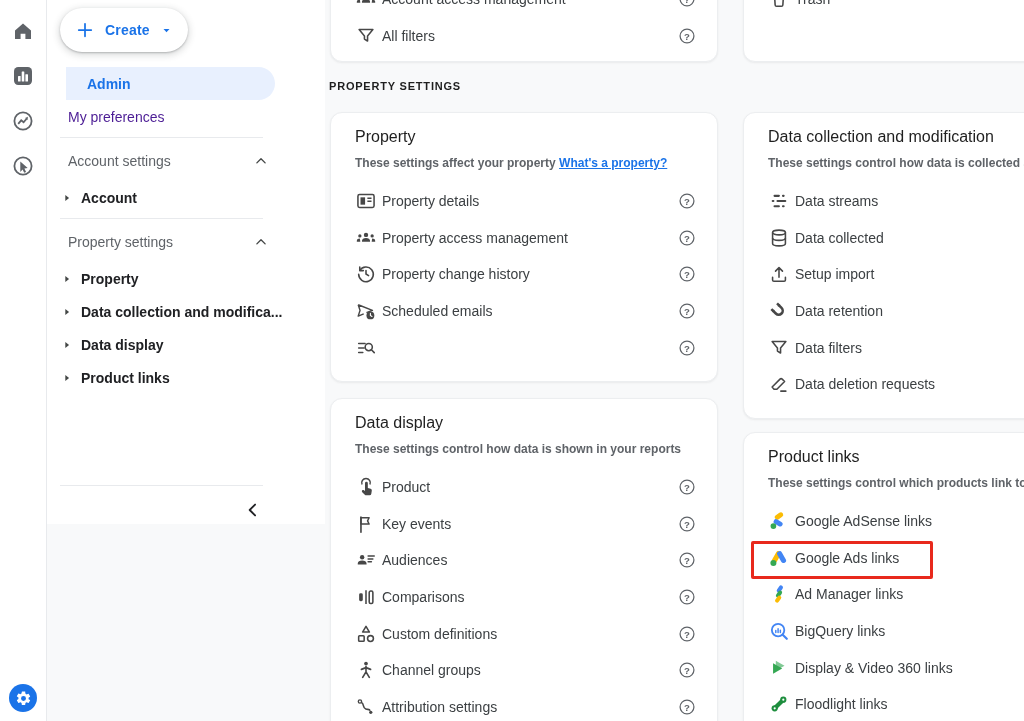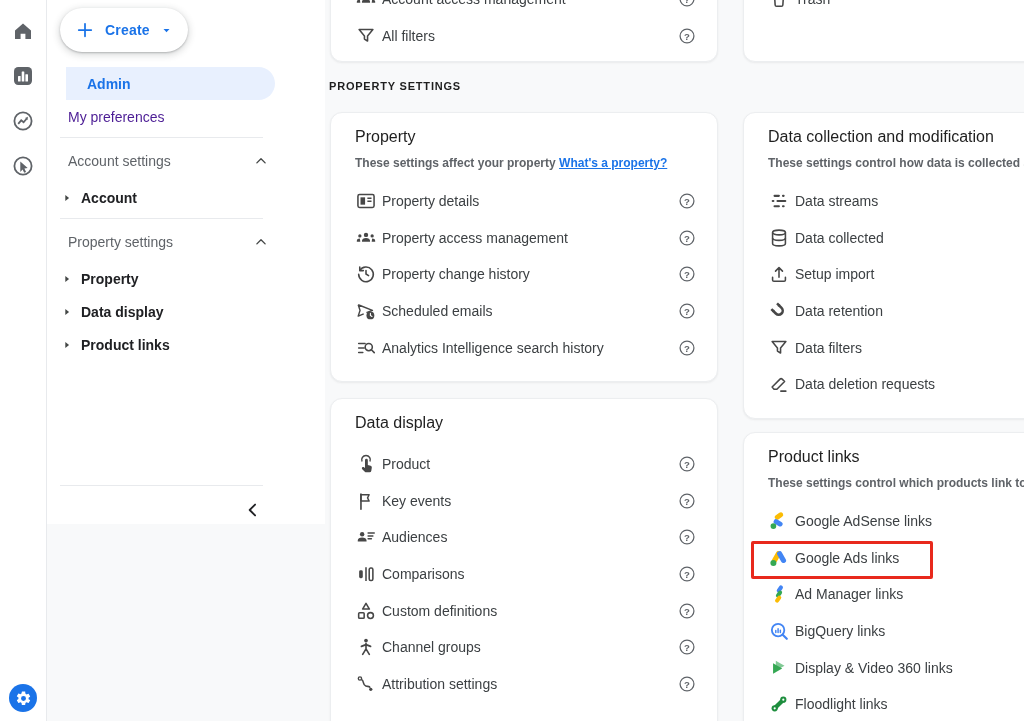--- a/index.html
+++ b/index.html
@@ -193,33 +193,33 @@
         </span>
       </div>
       <div class="row">
         <span class="ricon">
           <svg viewBox="0 0 24 24">
             <path d="M4 7h7M4 12h6M4 17h4.5" stroke="#474747" stroke-width="1.7" stroke-linecap="round"></path>
             <circle cx="15" cy="11" r="3.9" fill="none" stroke="#474747" stroke-width="1.7"></circle>
             <path d="M17.9 13.9L21 17" stroke="#474747" stroke-width="1.7" stroke-linecap="round"></path>
           </svg>
         </span>
-        <span class="rlabel">Analytics Intelligence search history</span>
         <span class="help">
           <svg viewBox="0 0 24 24">
             <circle cx="12" cy="12" r="8.3" fill="none" stroke="#5f6368" stroke-width="1.5"></circle>
             <text x="12" y="16.2" text-anchor="middle" font-size="11.5" font-weight="bold" fill="#5f6368" font-family="Liberation Sans,sans-serif">?</text>
           </svg>
         </span>
       </div>
     </div>
 </div>
 
 <div class="card card-data-display">
   <div class="card-title">Data display</div>
+  <div class="card-sub">These settings control how data is shown in your reports</div>
   <div class="rows">
       <div class="row">
         <span class="ricon">
           <svg viewBox="0 0 24 24">
             <path d="M7.7 9.3a4.7 4.7 0 1 1 8.6 0" fill="none" stroke="#474747" stroke-width="1.6"></path>
             <path fill="#474747" d="M10.9 7.9a1.55 1.55 0 0 1 3.1 0v5.2l3 .9c.9.3 1.5 1.2 1.3 2.2l-.5 3.1a2 2 0 0 1-2 1.7h-3.6c-.6 0-1.1-.2-1.5-.6l-2.8-2.7c-.7-.7-.5-1.9.4-2.3.5-.3 1.1-.2 1.5.1l1.1.8z"></path>
           </svg>
         </span>
         <span class="rlabel">Product</span>
         <span class="help">
@@ -516,20 +516,28 @@
           </svg>
         </span>
       <span>Property</span>
     </div>
     <div class="sec-item">
       <span class="tri">
           <svg viewBox="0 0 24 24">
             <path d="M8 5l9 7-9 7z" fill="#444746"></path>
           </svg>
         </span>
+      <span>Data collection and modifica...</span>
+    </div>
+    <div class="sec-item">
+      <span class="tri">
+          <svg viewBox="0 0 24 24">
+            <path d="M8 5l9 7-9 7z" fill="#444746"></path>
+          </svg>
+        </span>
       <span>Data display</span>
     </div>
     <div class="sec-item">
       <span class="tri">
           <svg viewBox="0 0 24 24">
             <path d="M8 5l9 7-9 7z" fill="#444746"></path>
           </svg>
         </span>
       <span>Product links</span>
     </div>

